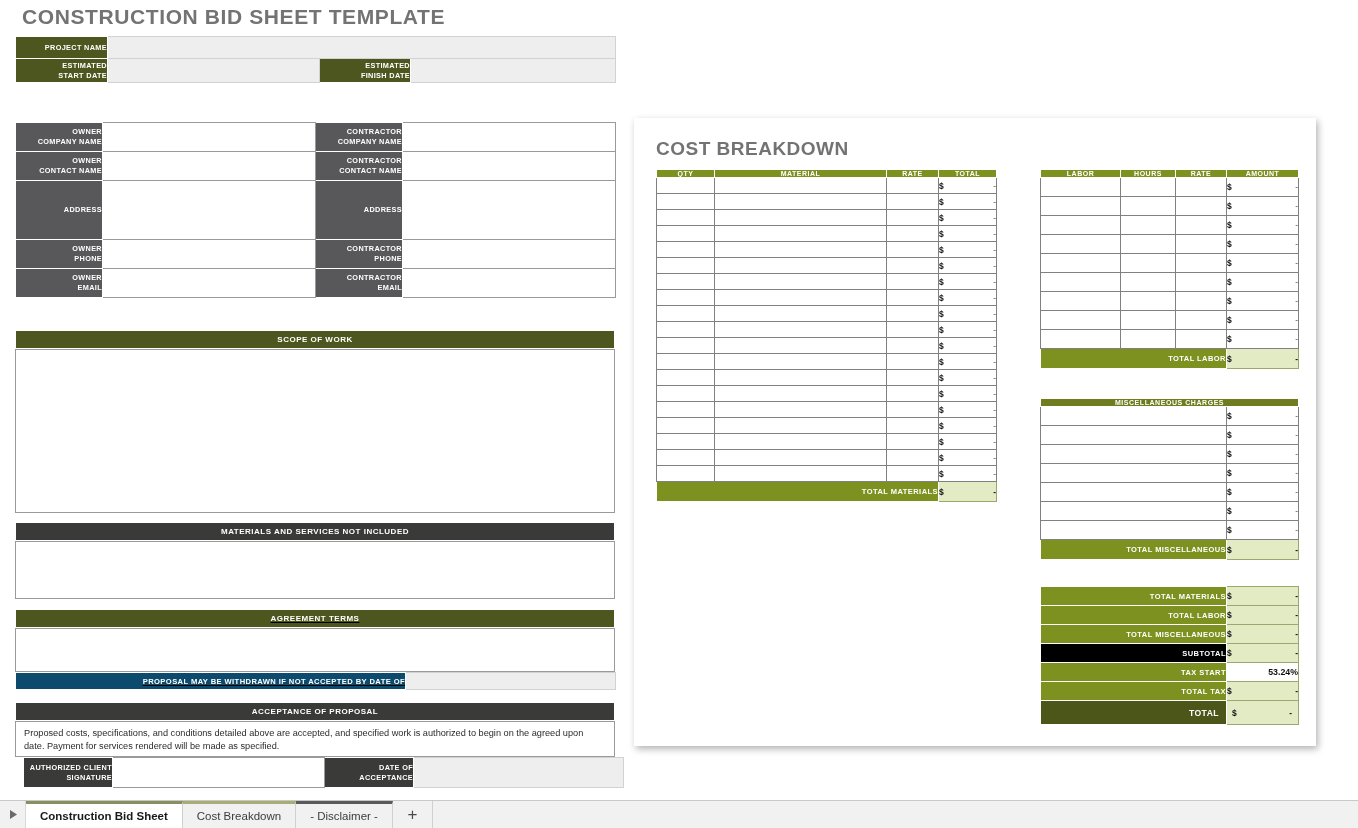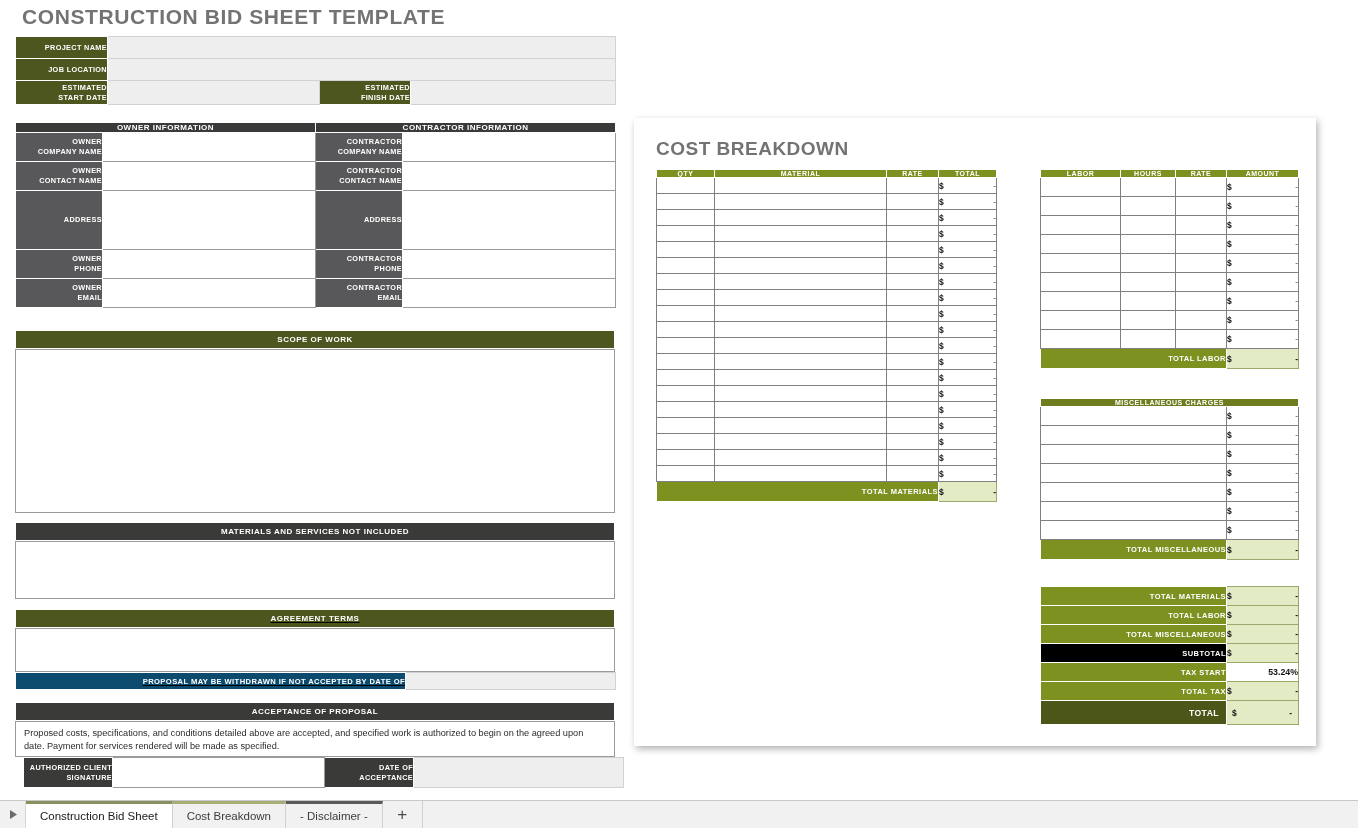--- a/index.html
+++ b/index.html
@@ -137,21 +137,21 @@
     border-right:1px solid #d8d8d8; background:#f1f1f1;
   }
   .tab-arrow svg { display:block; }
   .tab {
     display:flex; align-items:center; justify-content:center;
     padding:0 14px; font-size:11.5px; color:#3c3c3c;
     border-right:1px solid #d0d0d0; background:#f1f1f1;
     border-top:3px solid transparent; position:relative;
   }
   .tab.active {
-    background:#ffffff; font-weight:normal; color:#1a1a1a;
+    background:#ffffff; font-weight:bold; color:#1a1a1a;
     border-top:3px solid #8a8f5f;
   }
   .tab.tab-cost { border-top:3px solid #a8ad73; }
   .tab.tab-disc { border-top:3px solid #5a5a58; }
   .tab-add {
     display:flex; align-items:center; justify-content:center;
     width:40px; font-size:17px; color:#4a4a4a; background:#f1f1f1;
     border-right:1px solid #d0d0d0;
   }
 </style>
@@ -170,24 +170,20 @@
           <col style="width:212px">
           <col style="width:91px">
           <col style="width:205px">
         </colgroup>
       <tbody>
           <tr>
         <td class="lbl-green" style="height:22px;">PROJECT NAME</td>
         <td class="fill-grey" colspan="3"></td>
       </tr>
       <tr>
-        <td class="lbl-green" style="height:22px;">JOB LOCATION</td>
-        <td class="fill-grey" colspan="3"></td>
-      </tr>
-      <tr>
         <td class="lbl-green" style="height:24px;">
           <span>ESTIMATED</span><br>
           <span>START DATE</span>
         </td>
         <td class="fill-grey"></td>
         <td class="lbl-green">
           <span>ESTIMATED</span><br>
           <span>FINISH DATE</span>
         </td>
         <td class="fill-grey"></td>
@@ -196,24 +192,20 @@
       </table>
 
     <table class="grid" style="position:absolute; left:15px; top:122px; width:600px;">
       <colgroup>
           <col style="width:87px">
           <col style="width:213px">
           <col style="width:87px">
           <col style="width:213px">
         </colgroup>
       <tbody>
-          <tr>
-        <td class="bar-dark" colspan="2">OWNER INFORMATION</td>
-        <td class="bar-dark" colspan="2">CONTRACTOR INFORMATION</td>
-      </tr>
       <tr>
         <td class="lbl-dark-grey" style="height:29px;">
           <span>OWNER</span><br>
           <span>COMPANY NAME</span>
         </td>
         <td class="fill-white"></td>
         <td class="lbl-dark-grey">
           <span>CONTRACTOR</span><br>
           <span>COMPANY NAME</span>
         </td>

